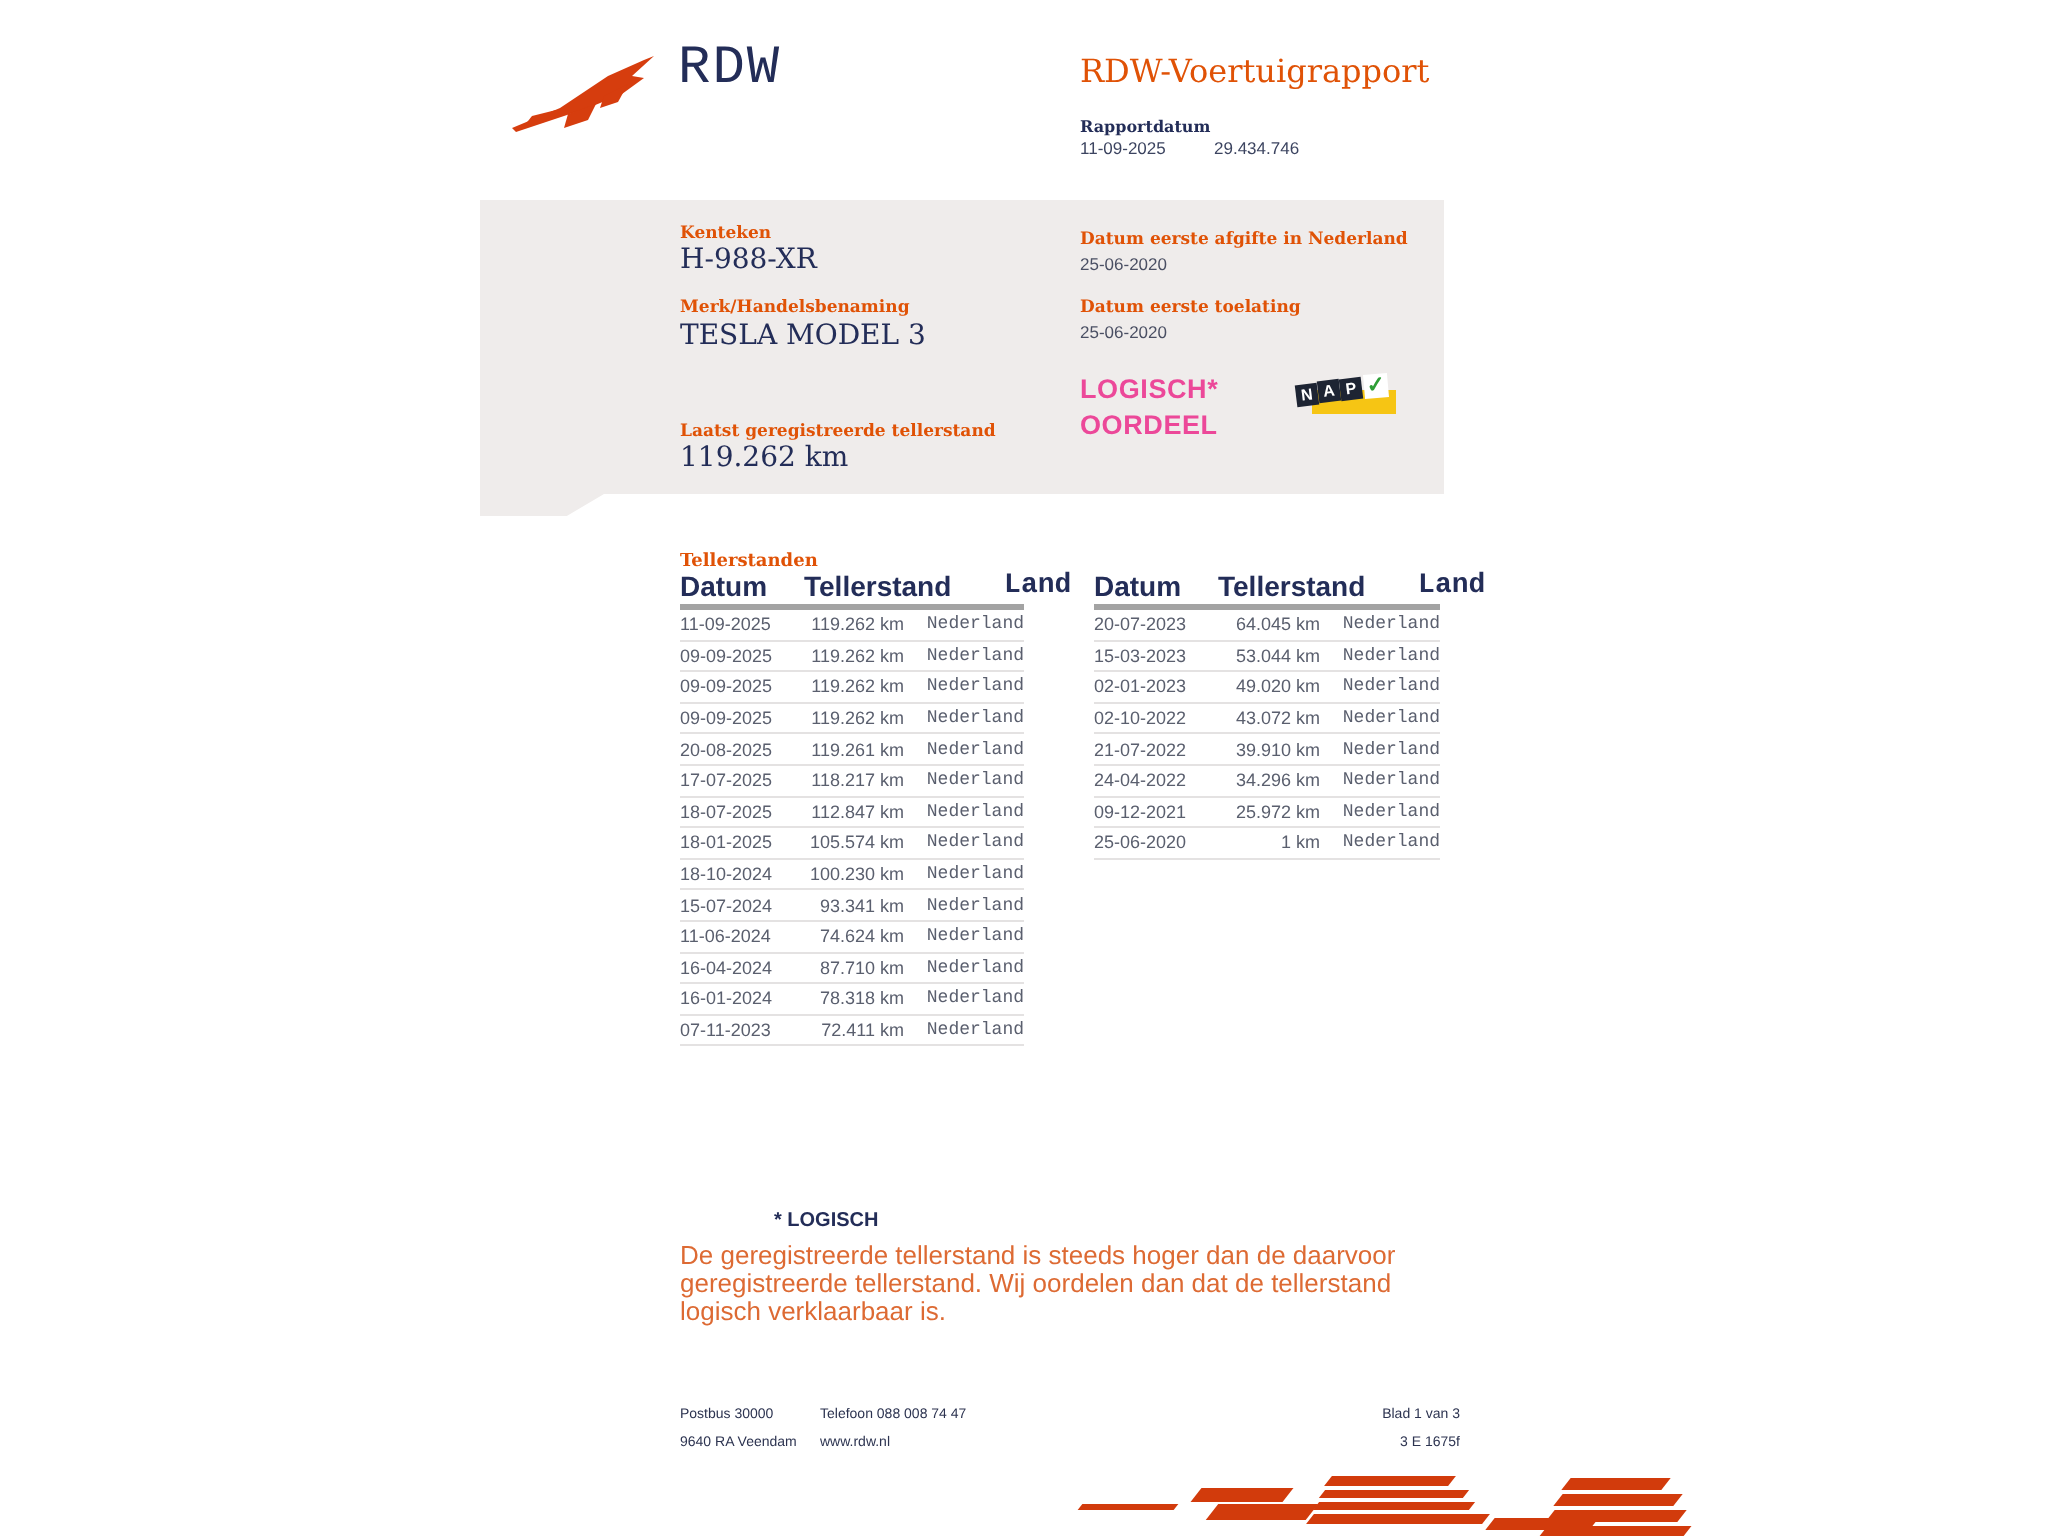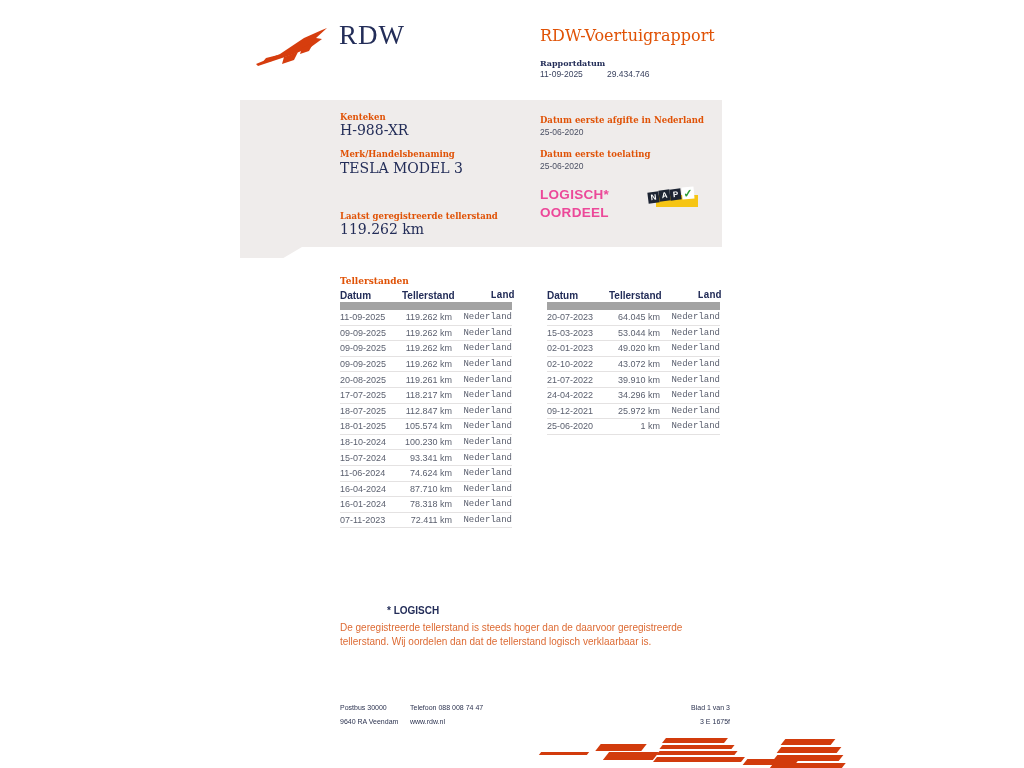--- a/index.html
+++ b/index.html
@@ -7,21 +7,21 @@
     width:1024px;height:768px;position:relative;overflow:hidden;
     background:#ffffff;
     font-family:"Liberation Sans", sans-serif;
     -webkit-font-smoothing:antialiased;
   }
   .abs{position:absolute;}
 
   
   .rdw-wordmark{
     left:339px;top:20px;
-    font-family:Liberation Serif, serif;
+    font-family:Liberation Mono, monospace;
     font-size:27px;color:#232d58;letter-spacing:1px;
   }
   .report-title{
     left:540px;top:26px;
     font-family:"DejaVu Serif", serif;font-weight:normal;
     font-size:16px;color:#e05206;
   }
   .meta-label{
     font-size:8px;font-weight:bold;color:#232d58;
     font-family:"DejaVu Serif", serif;
@@ -70,39 +70,39 @@
     transform:rotate(-5deg);
   }
 
   
   .tables-title{left:340px;top:276px;font-size:9px;}
   .mtable{width:172px;}
   .mtable-left{left:340px;top:290px;}
   .mtable-right{left:547px;top:290px;width:173px;}
   .thead{
     display:flex;align-items:flex-end;height:11px;
-    border-bottom:8px solid #a3a3a3;padding-bottom:1px;
-    font-size:10px;font-weight:bold;color:#232d58;
+    border-bottom:3px solid #a3a3a3;padding-bottom:1px;
+    font-size:14px;font-weight:bold;color:#232d58;
   }
   .trow{
     display:flex;align-items:center;height:14.6px;
     border-bottom:1px solid #e4e2e2;
     font-size:9px;color:#5a5f6e;
   }
   .c-datum{flex:0 0 62px;text-align:left;}
   .c-tell{flex:1 1 auto;text-align:right;}
   .c-land{flex:0 0 60px;text-align:right;font-family:Liberation Mono, monospace;}
 
   
   .expl-heading{
     left:340px;top:605px;font-size:10px;font-weight:bold;color:#232d58;margin-left:47px;
   }
   .expl-body{
     left:340px;top:621px;width:392px;
-    font-size:10px;line-height:14px;color:#dd6a33;
+    font-size:13px;line-height:14px;color:#dd6a33;
   }
 
   
   .foot{font-size:7px;color:#2c3350;line-height:14px;}
   .foot-address{left:340px;top:701px;}
   .foot-contact{left:410px;top:701px;}
   .foot-page{right:294px;top:701px;text-align:right;}
 
   
   .logo-icon{left:254px;top:24px;width:78px;height:46px;}

